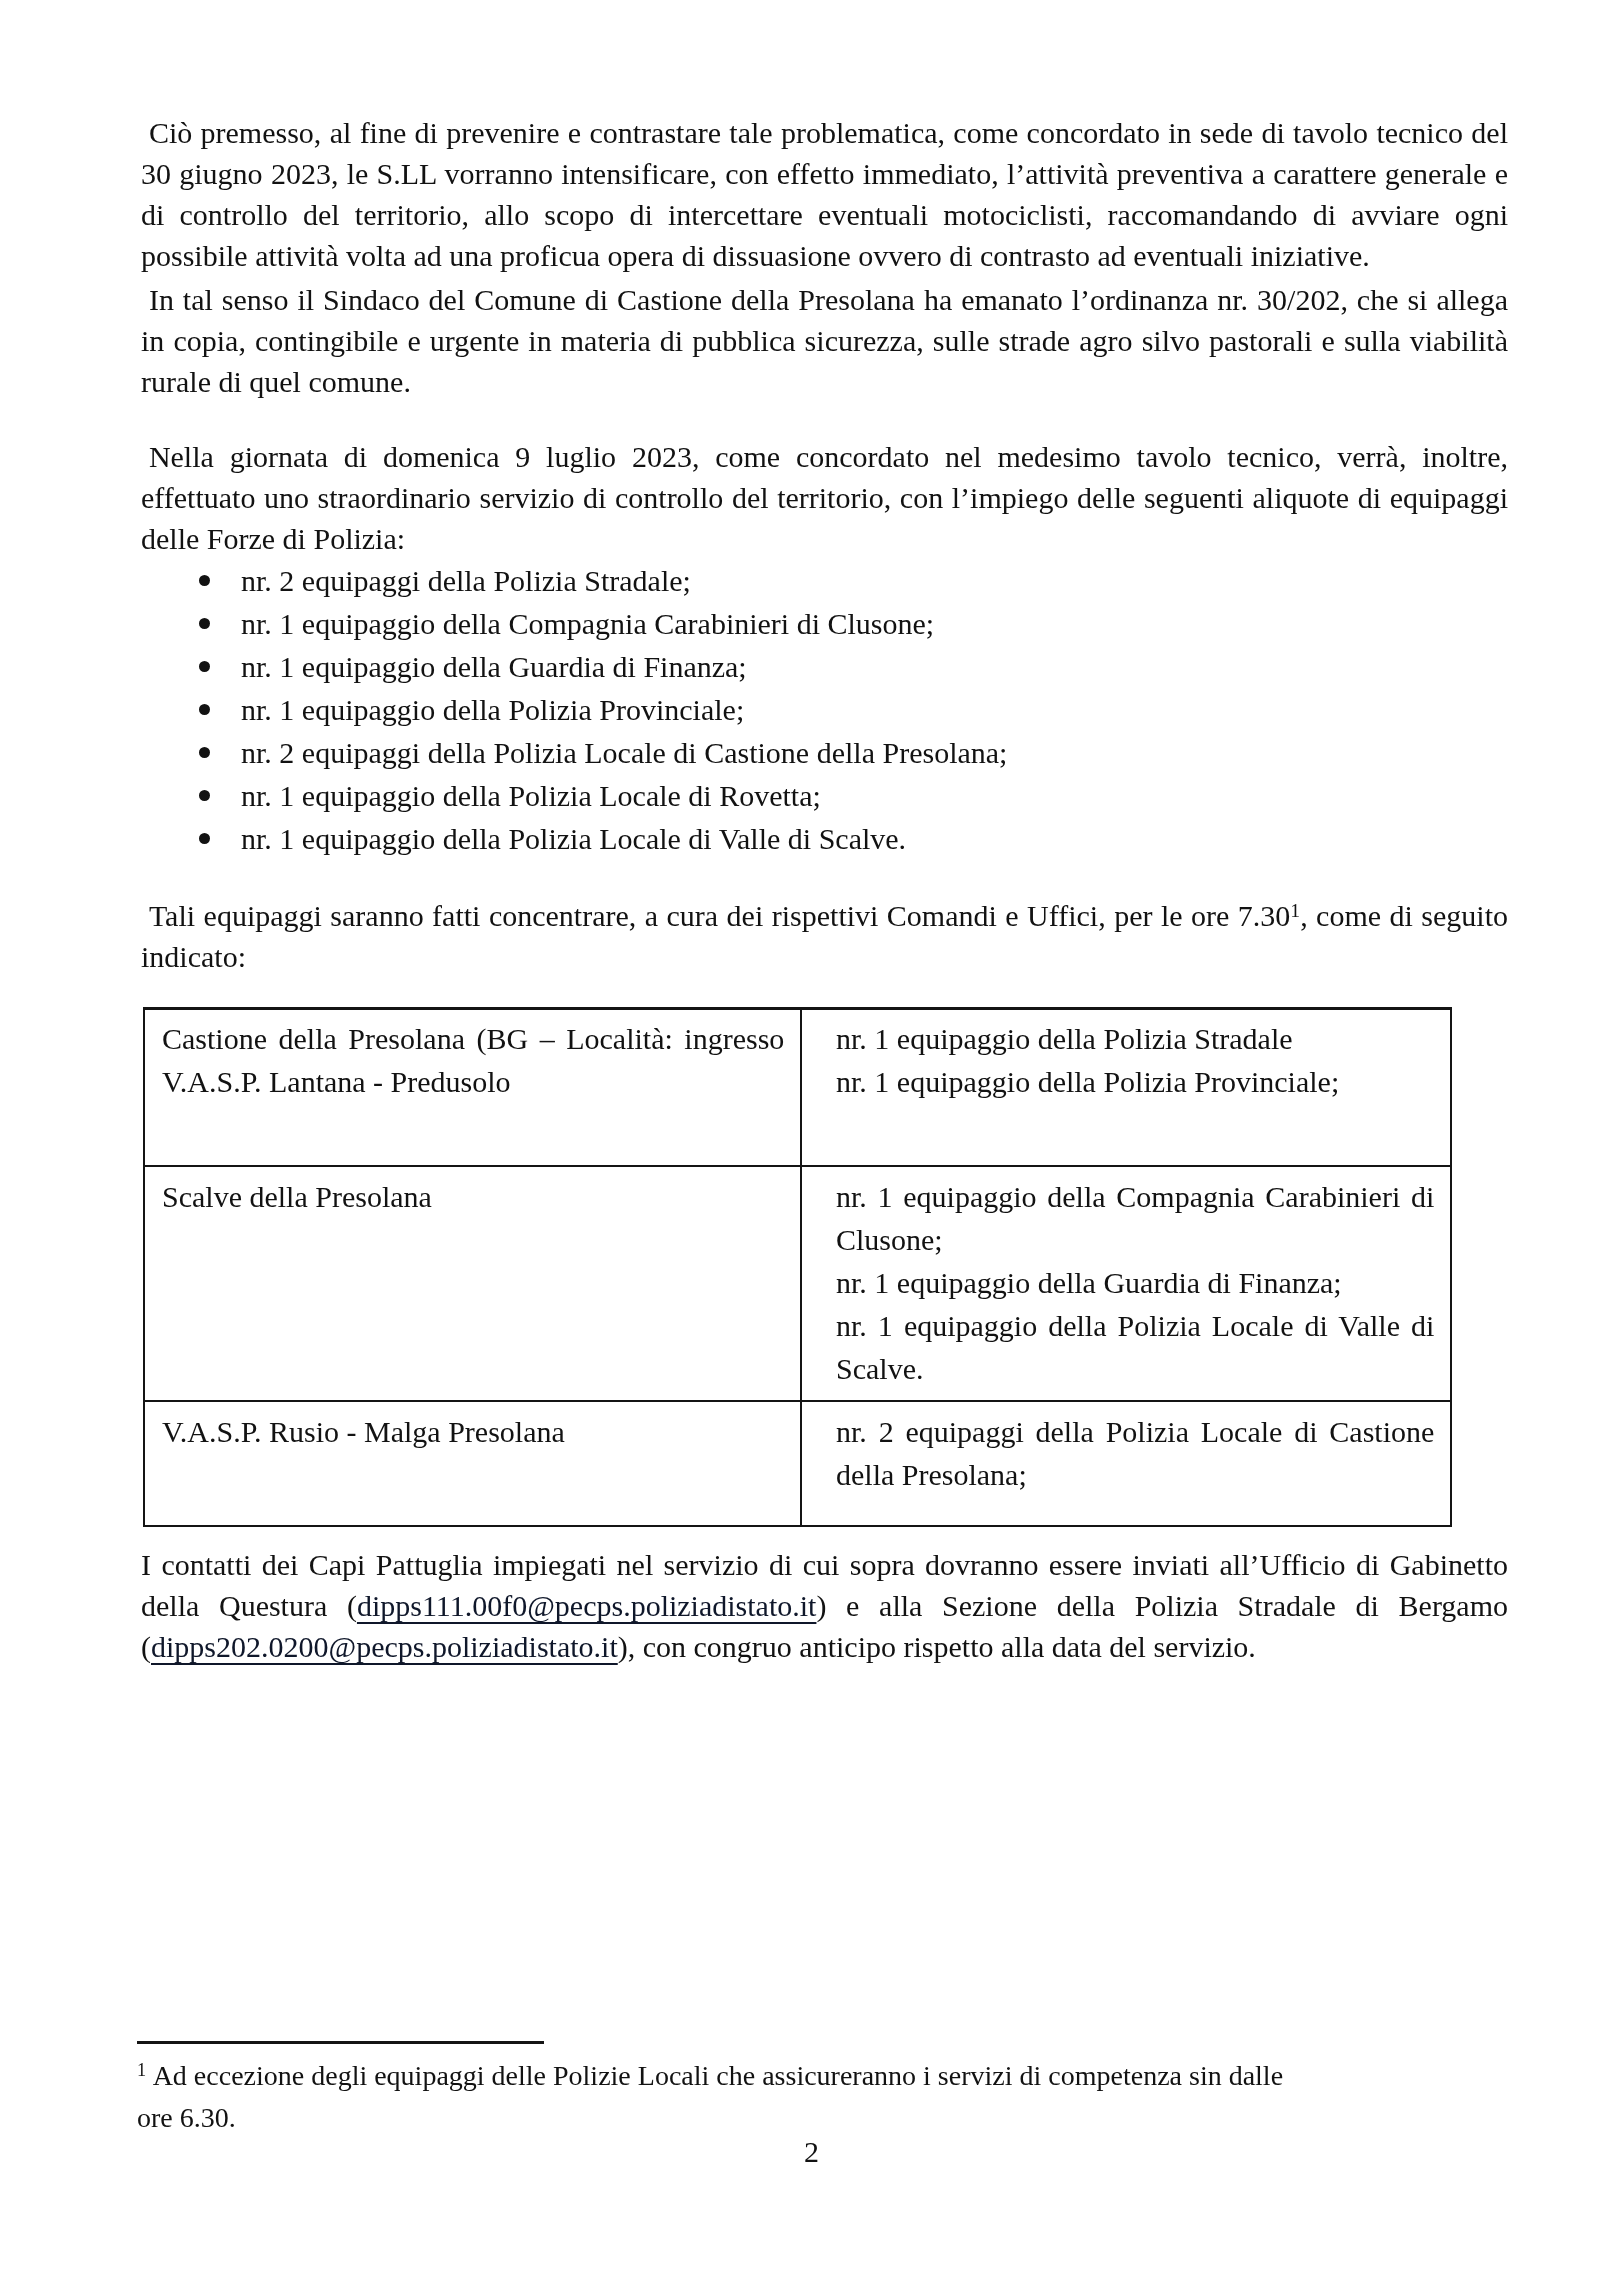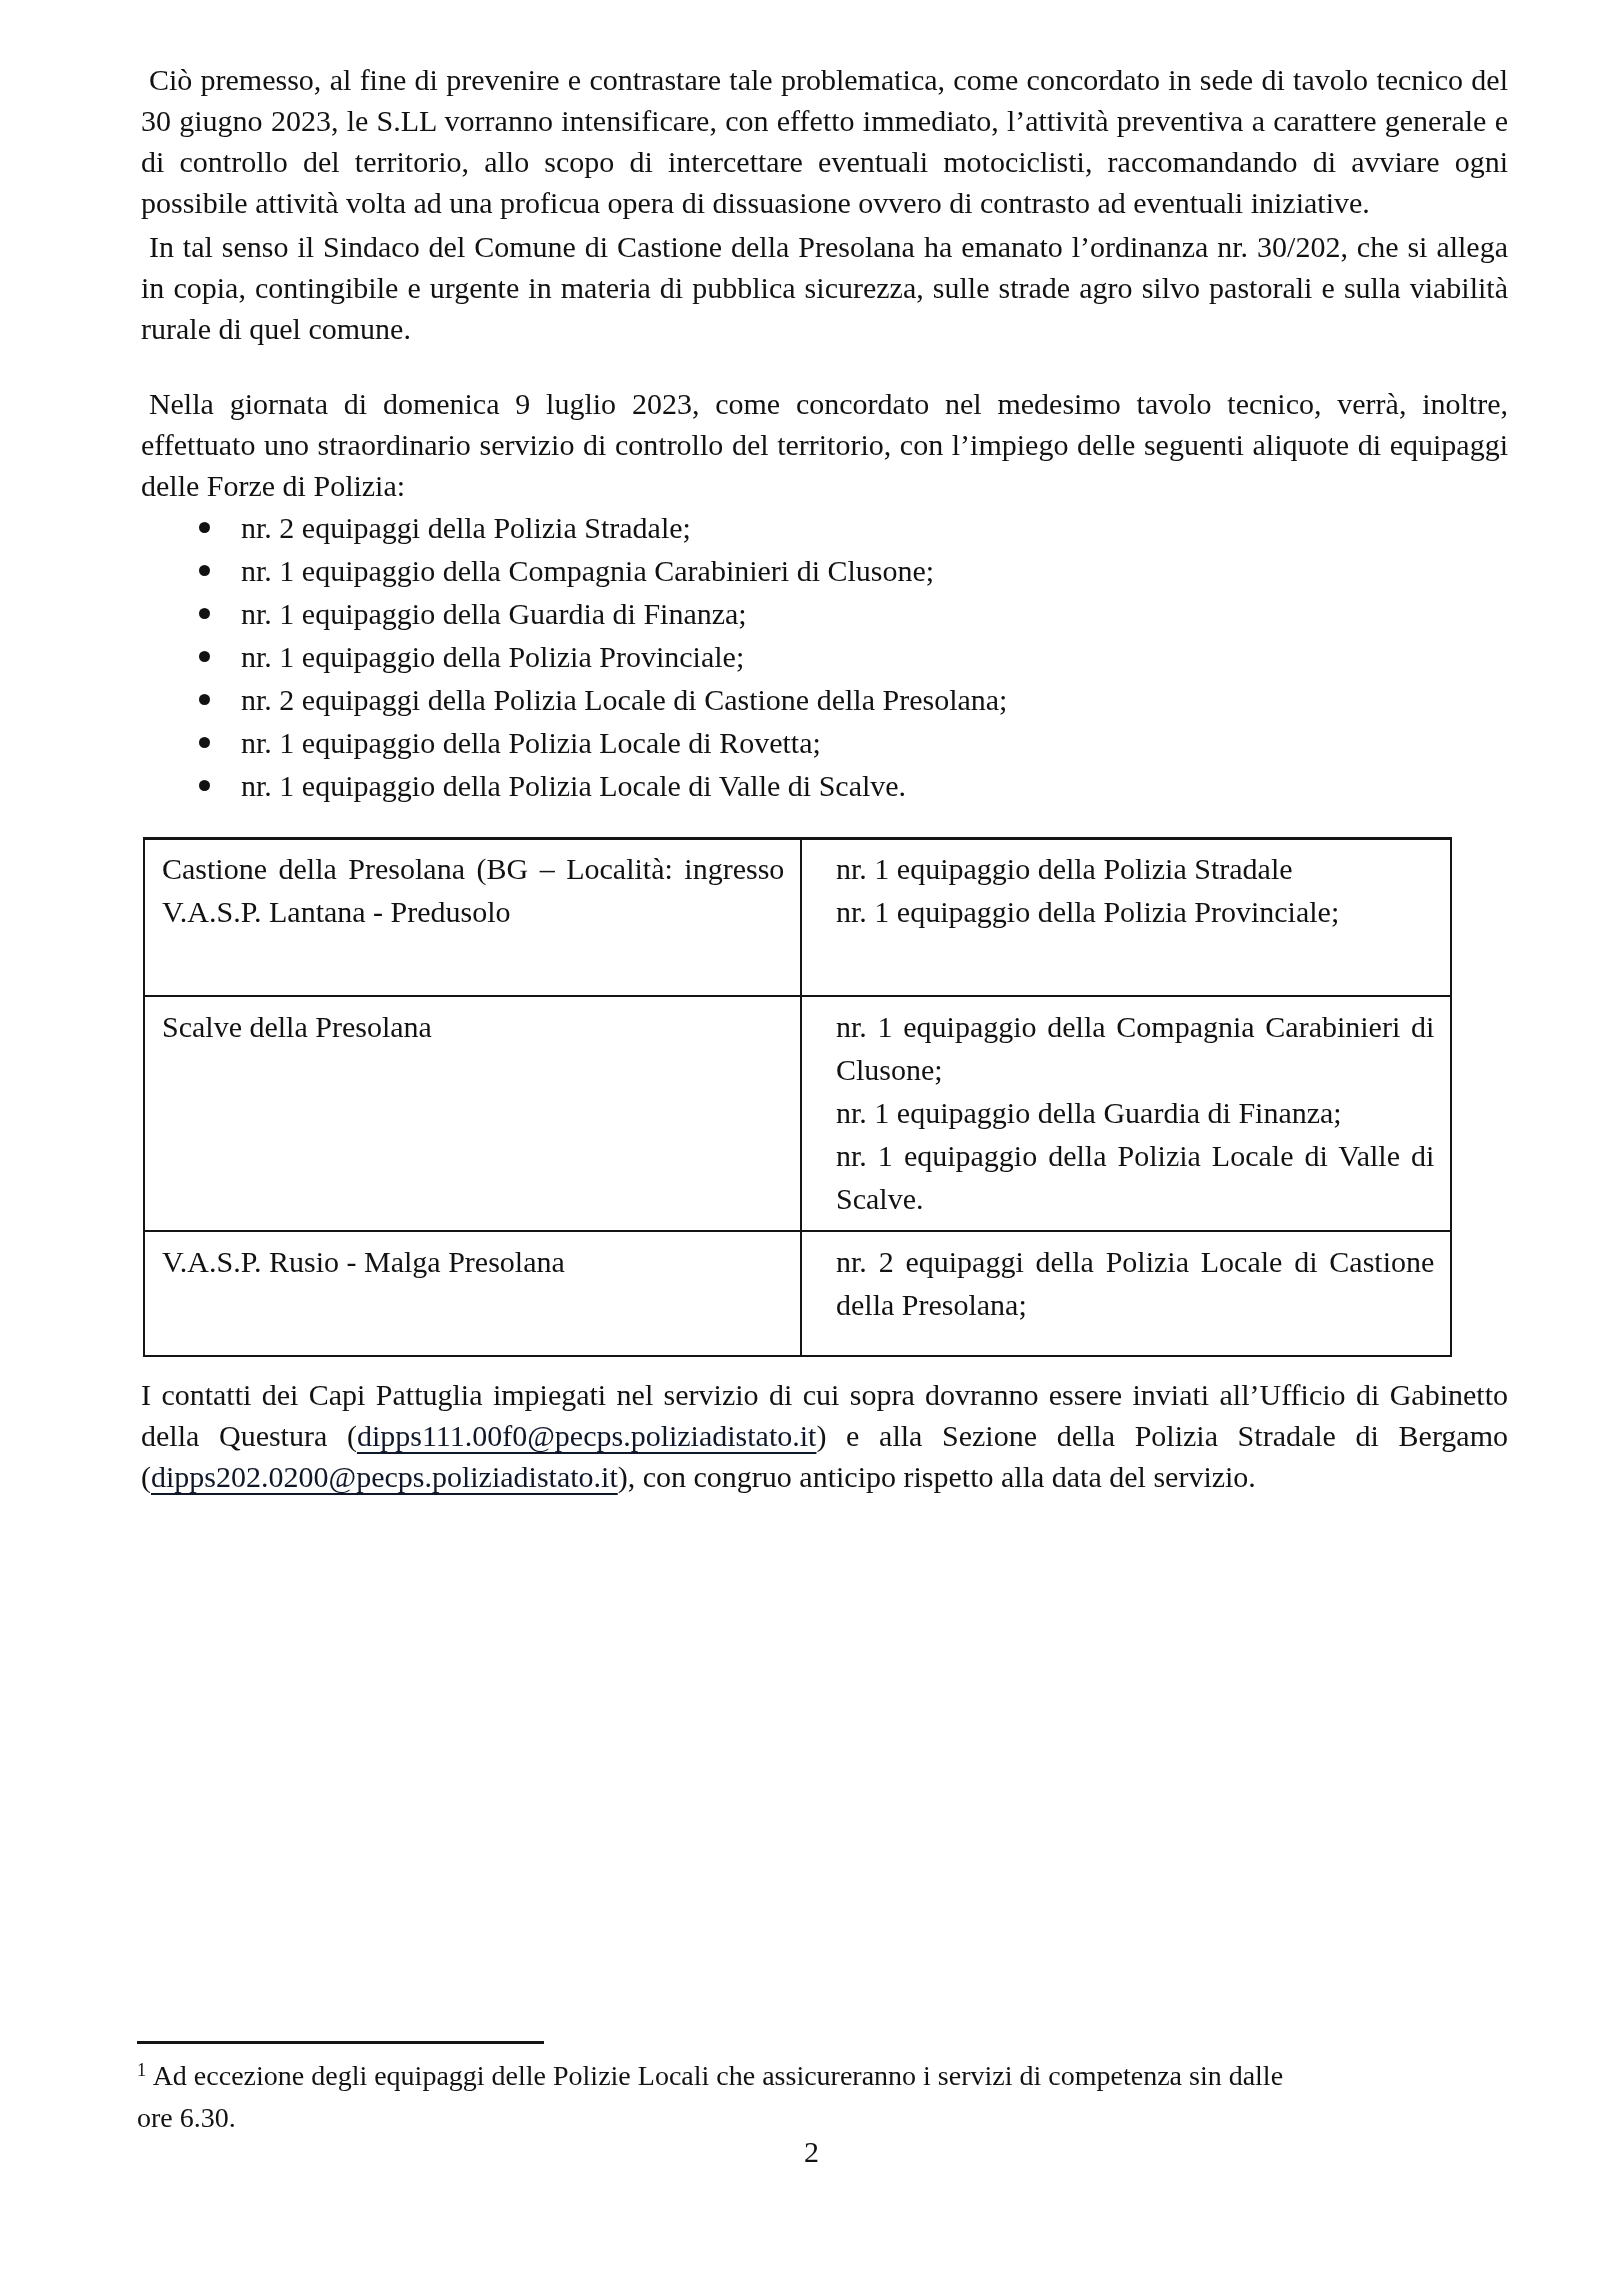--- a/index.html
+++ b/index.html
@@ -14,21 +14,21 @@
     background: #ffffff;
     font-family: "Liberation Serif", serif;
     color: #121212;
     overflow: hidden;
   }
   .content {
     position: absolute;
     top: 0;
     left: 141px;
     width: 1367px;
-    padding-top: 59px;
+    padding-top: 112px;
   }
   .para {
     font-size: 30px;
     line-height: 41px;
     text-align: justify;
     text-indent: 7.9px;
     margin: 0;
   }
   .para + .para { margin-top: 3px; }
   .para.gap-lg { margin-top: 34px; }
@@ -154,20 +154,21 @@
       <div class="bullet-item">
         <span class="bullet-dot"></span>
         <span>nr. 1 equipaggio della Polizia Locale di Rovetta;</span>
       </div>
       <div class="bullet-item">
         <span class="bullet-dot"></span>
         <span>nr. 1 equipaggio della Polizia Locale di Valle di Scalve.</span>
       </div>
     </div>
 
+    <p class="para after-bullets"><span>Tali equipaggi saranno fatti concentrare, a cura dei rispettivi Comandi e Uffici, per le ore 7.30</span><sup class="fn-ref">1</sup><span>, come di seguito indicato:</span></p>
 
     <table class="dispatch">
       <colgroup>
           <col class="c-left">
           <col class="c-right">
         </colgroup>
       <tbody>
         <tr class="row-2">
           <td class="cell-justify">Castione della Presolana (BG – Località: ingresso V.A.S.P. Lantana - Predusolo</td>
           <td class="units-cell">

